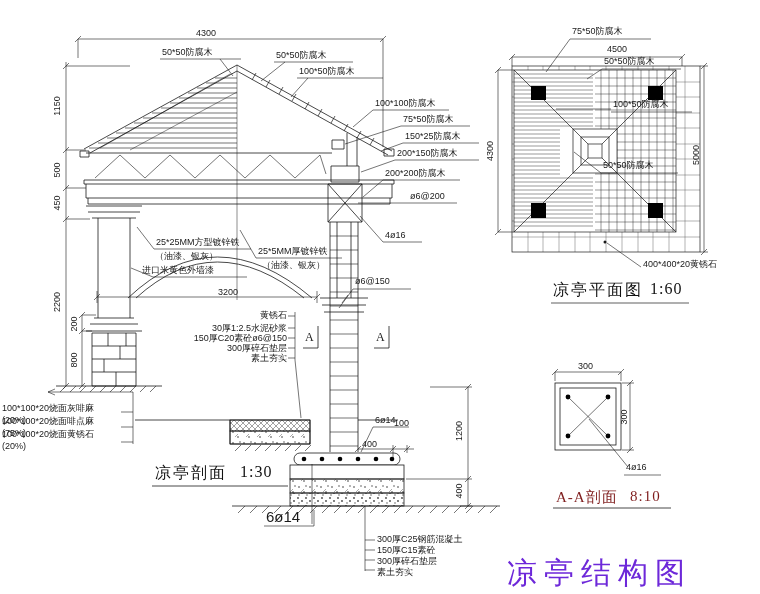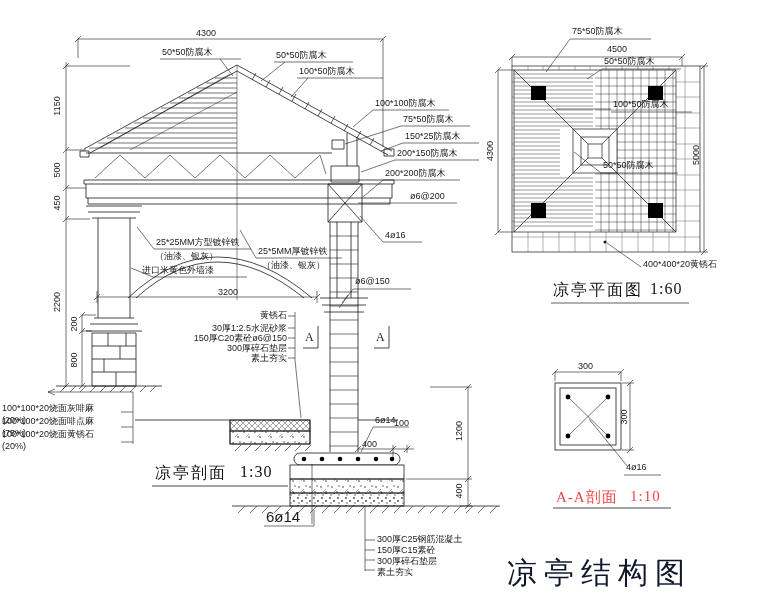--- a/index.html
+++ b/index.html
@@ -6,24 +6,24 @@
   #canvas{position:relative;width:760px;height:594px;background:#ffffff;overflow:hidden;
           font-family:"Liberation Sans",sans-serif;color:#1a1a1a;}
   svg{position:absolute;left:0;top:0;}
   .t{position:absolute;font-size:9px;line-height:1.15;white-space:nowrap;color:#1a1a1a;}
   .v{position:absolute;font-size:9px;white-space:nowrap;color:#1a1a1a;
      transform:translate(-50%,-50%) rotate(-90deg);}
   .tr{position:absolute;font-size:9px;white-space:nowrap;color:#1a1a1a;text-align:right;}
   .h{position:absolute;font-family:Liberation Mono, monospace;font-size:16px;letter-spacing:2px;
      white-space:nowrap;color:#111;}
   .h2{position:absolute;font-family:"Liberation Serif",serif;font-size:15px;letter-spacing:1px;
-     white-space:nowrap;color:#ef4444;}
+     white-space:nowrap;color:#7f1d1d;}
   .num{font-family:Liberation Serif, serif;letter-spacing:1px;}
   .main-title{position:absolute;left:507px;top:553px;font-family:"Liberation Serif",serif;
-     font-size:30px;letter-spacing:7px;white-space:nowrap;color:#0f172a;}
+     font-size:30px;letter-spacing:7px;white-space:nowrap;color:#6d28d9;}
   .amark{position:absolute;font-size:12px;font-family:"Liberation Serif",serif;color:#1a1a1a;}
 </style>
 </head>
 <body>
 
 <div id="canvas">
 
 <svg width="760" height="594" viewBox="0 0 760 594">
   <defs>
     <pattern id="conc" width="11" height="11" patternUnits="userSpaceOnUse">
@@ -244,17 +244,17 @@
   <span class="v" style="left:490px;top:151px">4300</span>
   <span class="v" style="left:696px;top:155px">5000</span>
   <span class="t" style="left:643px;top:259px">400*400*20黄锈石</span>
   <span class="h" style="left:553px;top:280px">凉亭平面图</span>
   <span class="h num" style="left:650px;top:280px">1:60</span>
 
   <span class="t" style="left:578px;top:361px">300</span>
   <span class="v" style="left:624px;top:417px">300</span>
   <span class="t" style="left:626px;top:462px">4ø16</span>
   <span class="h2" style="left:556px;top:488px">A-A剖面</span>
-  <span class="h2 num" style="left:630px;top:488px">1:10</span>
+  <span class="h2 num" style="left:630px;top:488px">8:10</span>
 
   <span class="main-title">凉亭结构图</span>
 
 </div>
 
 </body></html>

